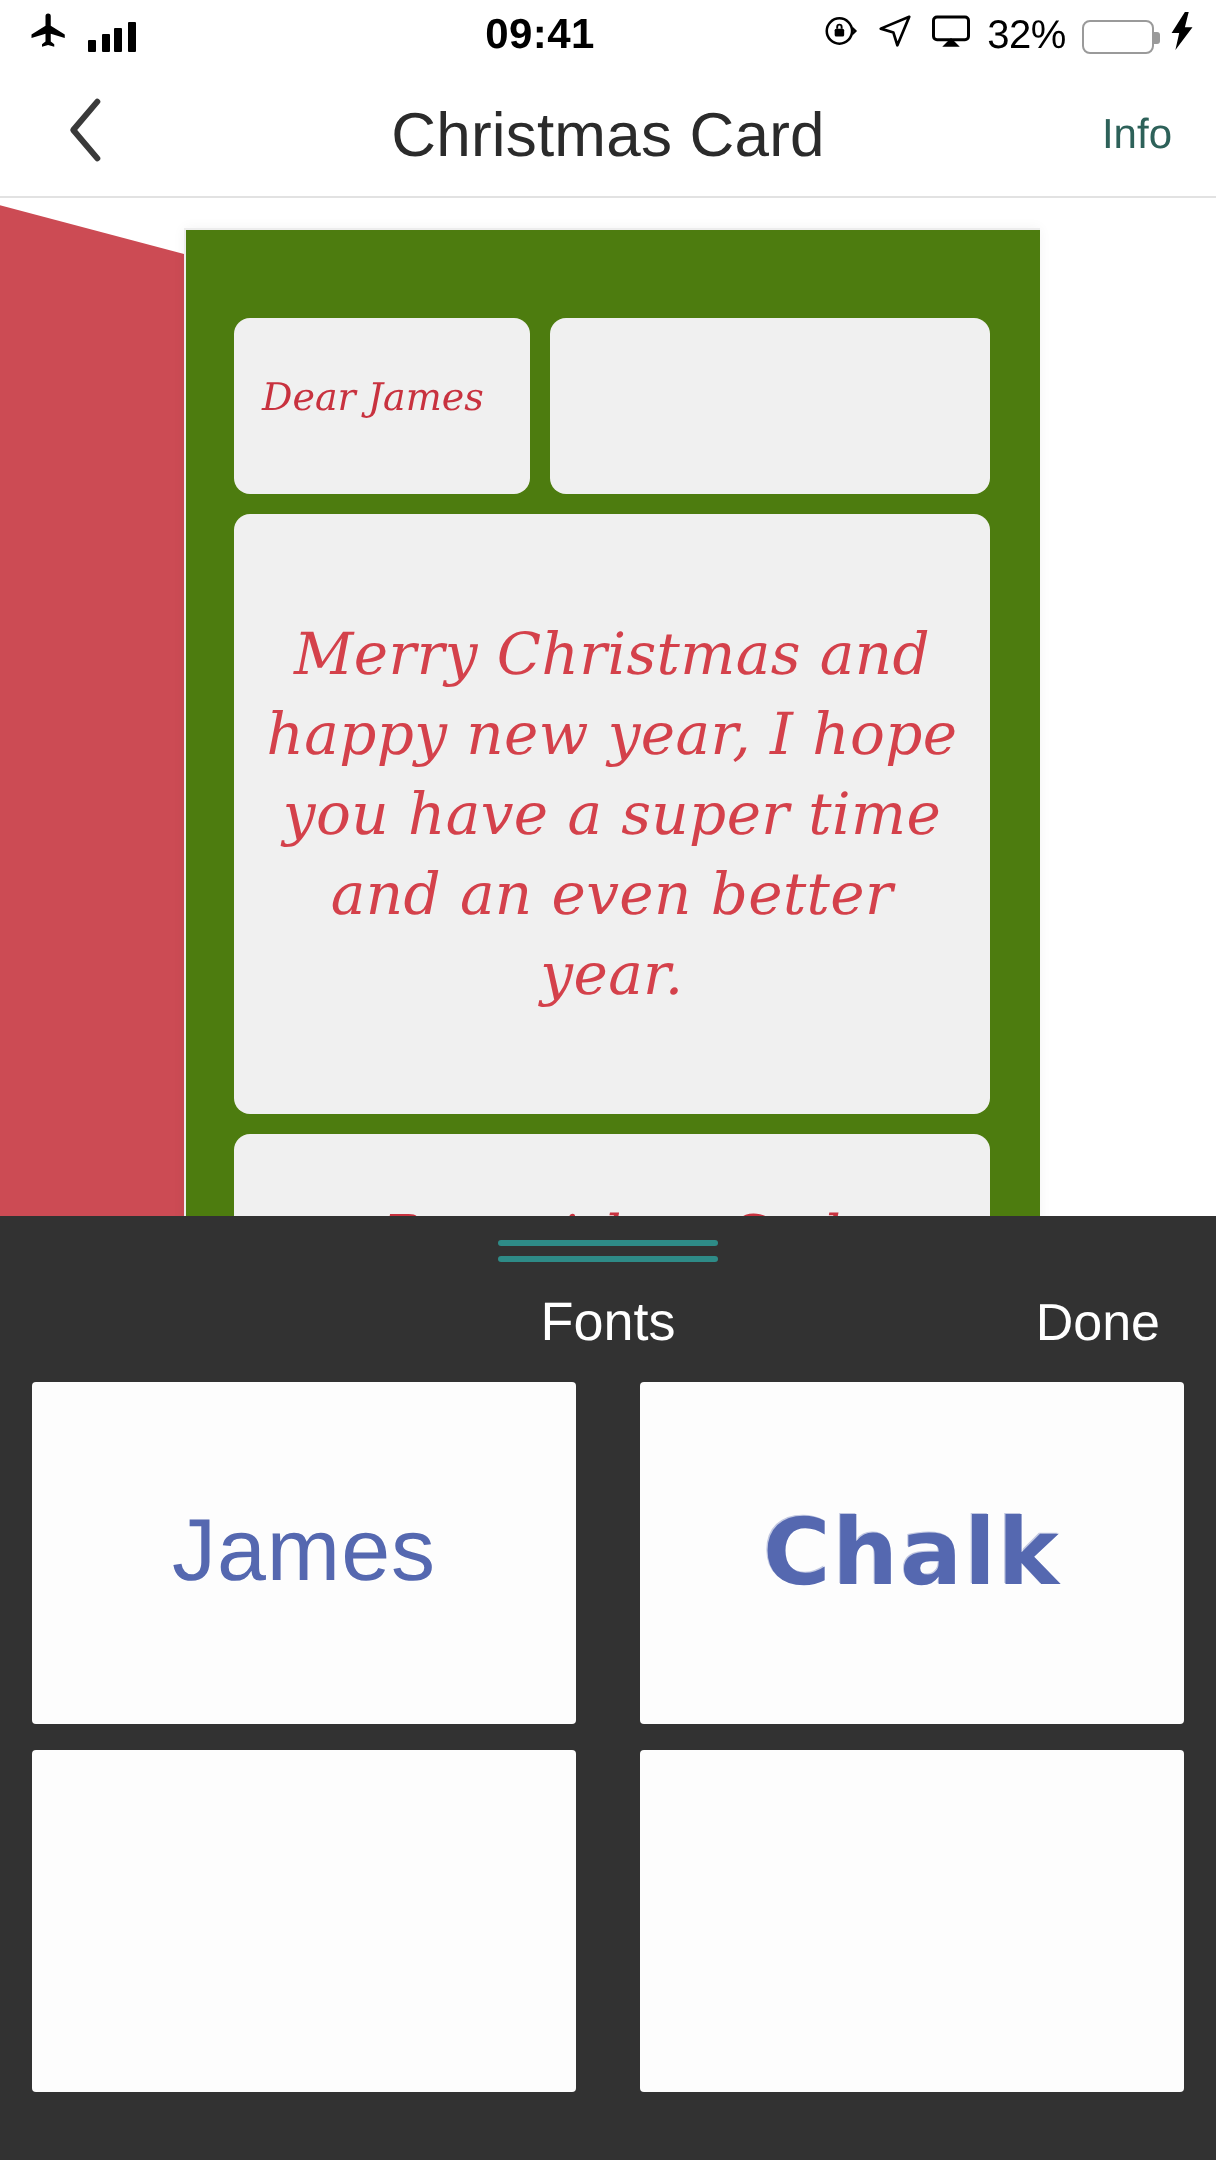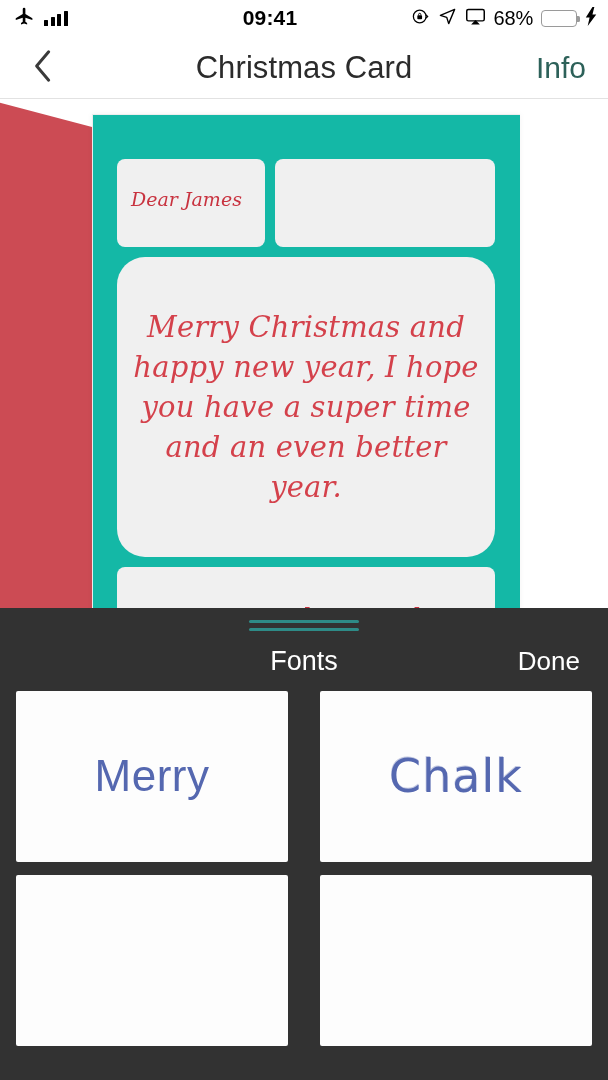--- a/index.html
+++ b/index.html
@@ -40,41 +40,41 @@
     position:absolute; left:20px; top:0; height:63px; width:46px;
     display:flex; align-items:center; justify-content:center; cursor:pointer;
   }
   .nav-title {
     position:absolute; left:0; top:0; width:608px; height:63px;
     display:flex; align-items:center; justify-content:center;
     font-size: 31px; font-weight: 400; color: #2b2b2b; letter-spacing: 0.1px;
   }
   .nav-info {
     position:absolute; right:22px; top:0; height:63px;
-    display:flex; align-items:center; font-size:30px; color:#2d6159; cursor:pointer;
+    display:flex; align-items:center; font-size:21px; color:#2d6159; cursor:pointer;
   }
 
   
   .canvas { position:absolute; top:100px; left:0; width:608px; height:520px; background:#ffffff; overflow:hidden; }
   .card-back {
     position:absolute; left:-10px; top:0px; width:102px; height:520px;
     background:#cc4b54;
     clip-path: polygon(0% 0%, 100% 5.2%, 100% 100%, 0% 100%);
   }
   .card-front {
     position:absolute; left:92px; top:14px; width:428px; height:506px;
-    background:#14b8a6; border-left:1px solid #ededed; border-top:1px solid #ededed;
+    background:#4d7c0f; border-left:1px solid #ededed; border-top:1px solid #ededed;
     box-shadow: 0 0 6px rgba(0,0,0,0.05);
   }
   .field {
     position:absolute; background:#f0f0f0; border-radius:8px;
   }
   .field.greeting { left:24px; top:44px; width:148px; height:88px; }
   .field.greeting-right { left:182px; top:44px; width:220px; height:88px; }
-  .field.message { left:24px; top:142px; width:378px; height:300px; display:flex; align-items:center; justify-content:center;border-radius:28px;}
+  .field.message { left:24px; top:142px; width:378px; height:300px; display:flex; align-items:center; justify-content:center;}
   .field.signature { left:24px; top:452px; width:378px; height:120px; }
   .hand {
     font-family: "DejaVu Serif", serif;
     font-style: italic; color:#c8323f;
   }
   .greeting-text {
     position:absolute; left:14px; top:30px;
     font-size: 19px; line-height:1.1;
   }
   .message-text {
@@ -110,21 +110,21 @@
     display:grid; grid-template-columns: 272px 272px; gap: 13px 32px;
   }
   .font-card {
     height:171px; background:#fdfdfd; border-radius:2px;
     display:flex; align-items:center; justify-content:center;
     text-align:center; cursor:pointer; overflow:hidden;
   }
   .font-card .sample { color:#5568b0; line-height:1.15; padding:0 10px; }
   .s-typed   { font-family:"Liberation Sans", sans-serif; font-size:44px; font-weight:300; letter-spacing:0.5px; }
   .s-ballpoint { font-family:"DejaVu Serif", serif; font-style:italic; font-size:48px; font-weight:400; letter-spacing:1px; }
-  .s-chalk   { font-family:"DejaVu Sans", sans-serif; font-size:46px; font-weight:400; letter-spacing:1px;
+  .s-chalk   { font-family:"DejaVu Sans", sans-serif; font-size:46px; font-weight:700; letter-spacing:1px;
                text-shadow: 0.6px 0.6px 0 rgba(255,255,255,0.75), -0.6px -0.6px 0 rgba(85,104,176,0.35); }
   .s-fountain{ font-family:"DejaVu Serif", serif; font-style:italic; font-size:38px; font-weight:400; letter-spacing:1px; }
   .font-card.partial { height:171px; }
 </style>
 </head>
 <body>
 
 <div id="app">
 
   <div class="statusbar">
@@ -157,21 +157,21 @@
         <svg width="19" height="19" viewBox="0 0 24 24" fill="none" stroke="#000" stroke-width="1.7">
             <path d="M21 3L3 10.5l8 2.5 2.5 8L21 3z" stroke-linejoin="round"></path>
           </svg>
       </span>
       <span>
         <svg width="21" height="21" viewBox="0 0 24 24" fill="none" stroke="#000" stroke-width="1.7">
           <rect x="2" y="4" width="20" height="13" rx="2"></rect>
           <path d="M7 21l5-5 5 5z" fill="#000" stroke="none"></path>
         </svg>
       </span>
-      <span class="sb-pct">68%</span>
+      <span class="sb-pct">32%</span>
       <span class="battery"><span class="fill"></span></span>
       <span>
         <svg width="13" height="19" viewBox="0 0 12 20" fill="#000">
             <path d="M7 0L0 11h4l-2 9 9-12H7l2-8z"></path>
           </svg>
       </span>
     </div>
   </div>
 
   <div class="navbar">
@@ -214,21 +214,21 @@
       <span></span>
         <span></span>
     </div>
     <div class="sheet-head">
       <div class="sheet-title">Fonts</div>
       <div class="sheet-done">Done</div>
     </div>
 
     <div class="grid">
       <div class="font-card">
-        <span class="sample s-typed">Merry</span>
+        <span class="sample s-typed">James</span>
       </div>
       <div class="font-card">
         <span class="sample s-chalk">Chalk</span>
       </div>
       <div class="font-card partial">
         <span class="sample s-typed"></span>
       </div>
       <div class="font-card partial">
         <span class="sample s-typed"></span>
       </div>

